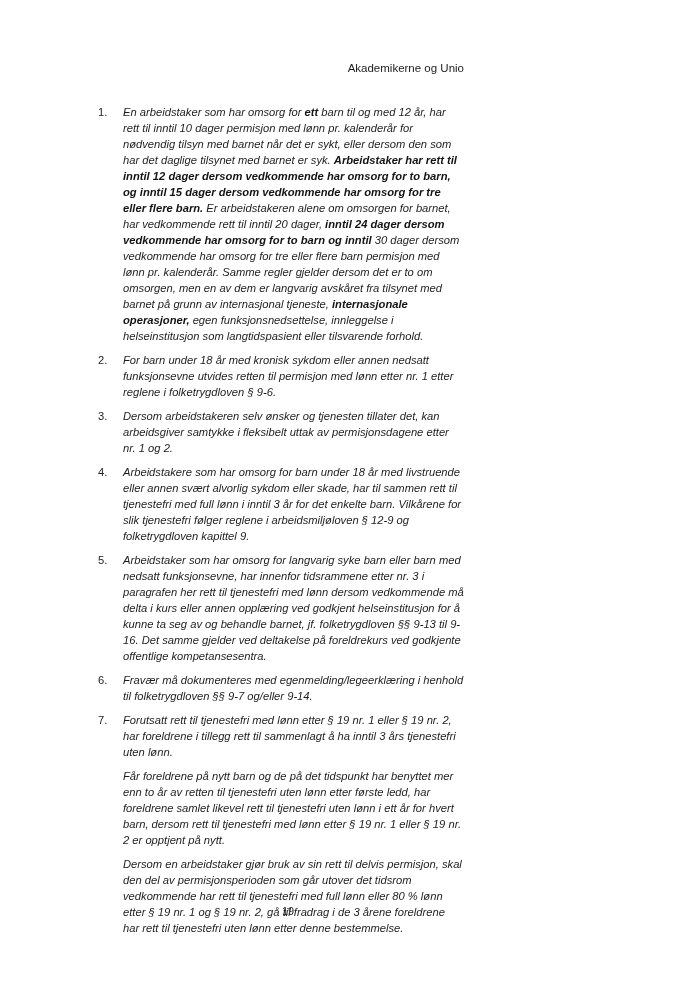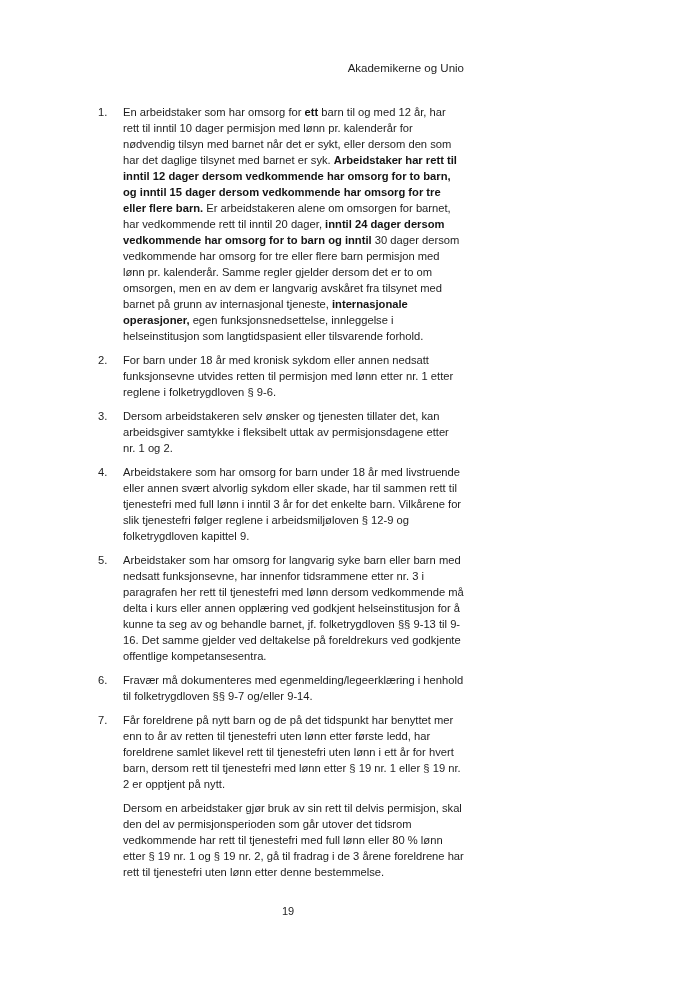--- a/index.html
+++ b/index.html
@@ -47,20 +47,21 @@
   .item-num {
     width: 25px;
     flex: 0 0 25px;
     font-size: 11.2px;
     line-height: 16px;
   }
   .item-body {
     flex: 1 1 auto;
     font-size: 11.2px;
     line-height: 16px;
+    font-style: italic;
   }
   .item-body p {
     margin: 0 0 8px 0;
   }
   .item-body strong {
     font-weight: bold;
     color: #141414;
   }
   .footer {
     position: absolute;
@@ -114,20 +115,21 @@
         </div>
         <div class="item">
           <div class="item-num">6.</div>
           <div class="item-body">
             <p><span>Fravær må dokumenteres med egenmelding/legeerklæring i henhold til folketrygdloven §§ 9-7 og/eller 9-14.</span></p>
           </div>
         </div>
         <div class="item">
           <div class="item-num">7.</div>
           <div class="item-body">
+            <p><span>Forutsatt rett til tjenestefri med lønn etter § 19 nr. 1 eller § 19 nr. 2, har foreldrene i tillegg rett til sammenlagt å ha inntil 3 års tjenestefri uten lønn.</span></p>
             <p><span>Får foreldrene på nytt barn og de på det tidspunkt har benyttet mer enn to år av retten til tjenestefri uten lønn etter første ledd, har foreldrene samlet likevel rett til tjenestefri uten lønn i ett år for hvert barn, dersom rett til tjenestefri med lønn etter § 19 nr. 1 eller § 19 nr. 2 er opptjent på nytt.</span></p>
             <p><span>Dersom en arbeidstaker gjør bruk av sin rett til delvis permisjon, skal den del av permisjonsperioden som går utover det tidsrom vedkommende har rett til tjenestefri med full lønn eller 80 % lønn etter § 19 nr. 1 og § 19 nr. 2, gå til fradrag i de 3 årene foreldrene har rett til tjenestefri uten lønn etter denne bestemmelse.</span></p>
           </div>
         </div>
       </div>
   </div>
 
   <div class="footer">
     <span>19</span>
   </div>

